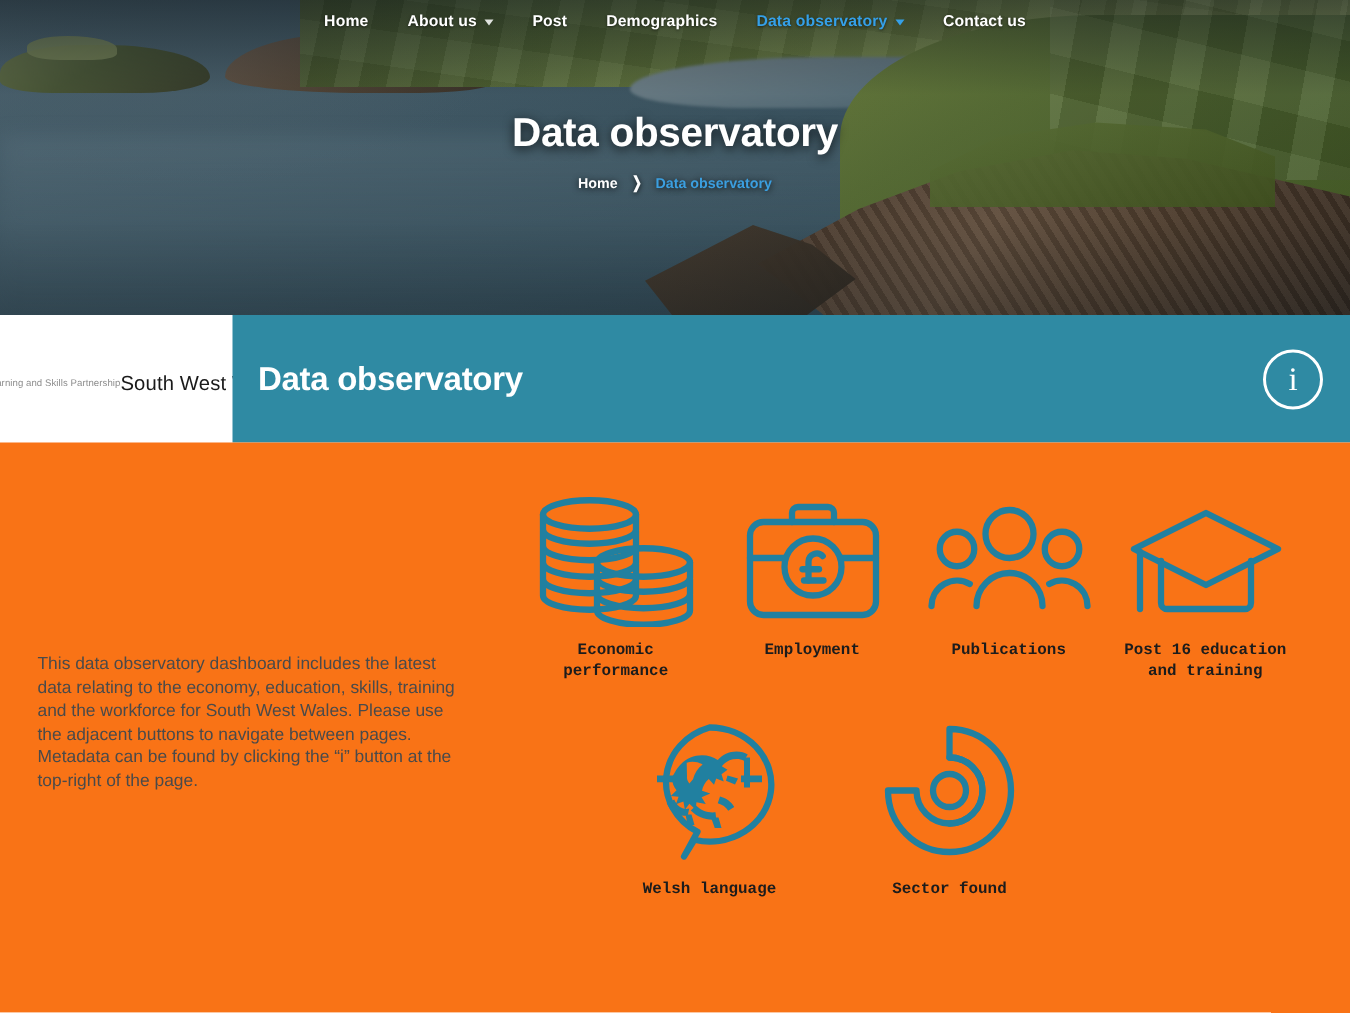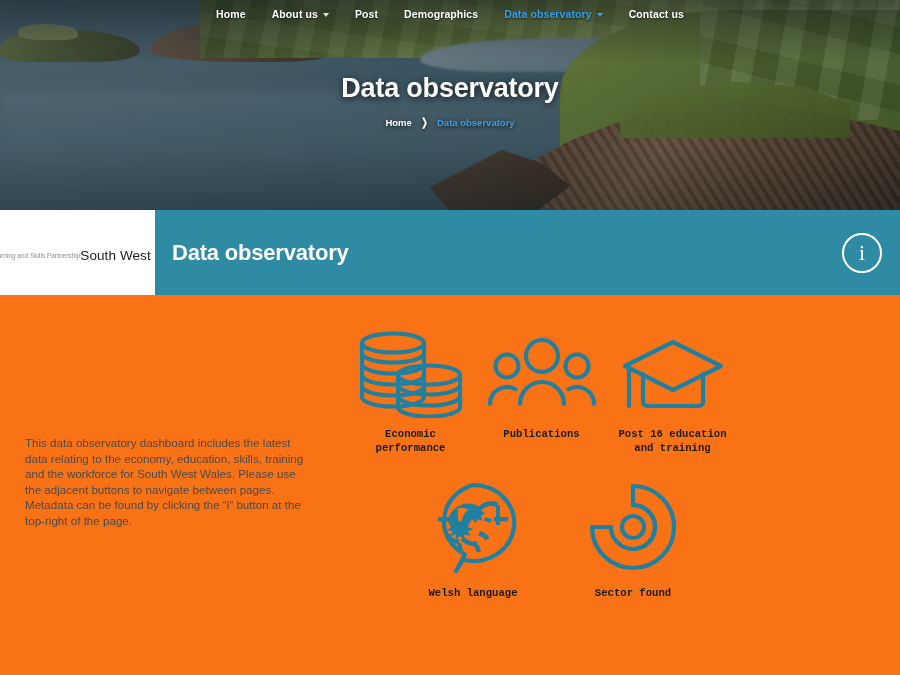--- a/index.html
+++ b/index.html
@@ -323,20 +323,37 @@
                 <ellipse cx="74" cy="45" rx="31" ry="9.5"></ellipse>
                 <path d="M43 45 v10 c0 5.2 13.9 9.5 31 9.5 s31 -4.3 31 -9.5 v-10"></path>
                 <path d="M43 56 v10 c0 5.2 13.9 9.5 31 9.5 s31 -4.3 31 -9.5 v-10"></path>
                 <path d="M43 67 v10 c0 5.2 13.9 9.5 31 9.5 s31 -4.3 31 -9.5 v-10"></path>
               </g>
             </svg>
           </div>
           <div class="tile-label">Economic performance</div>
         </div>
 
+        <div class="tile">
+          <div class="tile-icon">
+            <svg width="98" height="88" viewBox="0 0 98 88">
+              <g class="ic">
+                <path d="M35 18 v-6 a4 4 0 0 1 4 -4 h20 a4 4 0 0 1 4 4 v6"></path>
+                <rect x="7" y="18" width="84" height="62" rx="9"></rect>
+                <path d="M7 42 h23"></path>
+                <path d="M68 42 h23"></path>
+                <circle cx="49" cy="48" r="19"></circle>
+                <path d="M43 57 h13"></path>
+                <path d="M42 49.5 h11"></path>
+                <path d="M46 57 v-12.5 a5.5 5.5 0 0 1 9.5 -3.8"></path>
+              </g>
+            </svg>
+          </div>
+          <div class="tile-label">Employment</div>
+        </div>
 
         <div class="tile">
           <div class="tile-icon">
             <svg width="110" height="88" viewBox="0 0 110 88">
               <g class="ic">
                 <circle cx="55" cy="26" r="16"></circle>
                 <path d="M33 74 a22 22 0 0 1 44 0"></path>
                 <circle cx="20" cy="36" r="11.5"></circle>
                 <path d="M3 74 a17 17 0 0 1 25.5 -14.7"></path>
                 <circle cx="90" cy="36" r="11.5"></circle>

